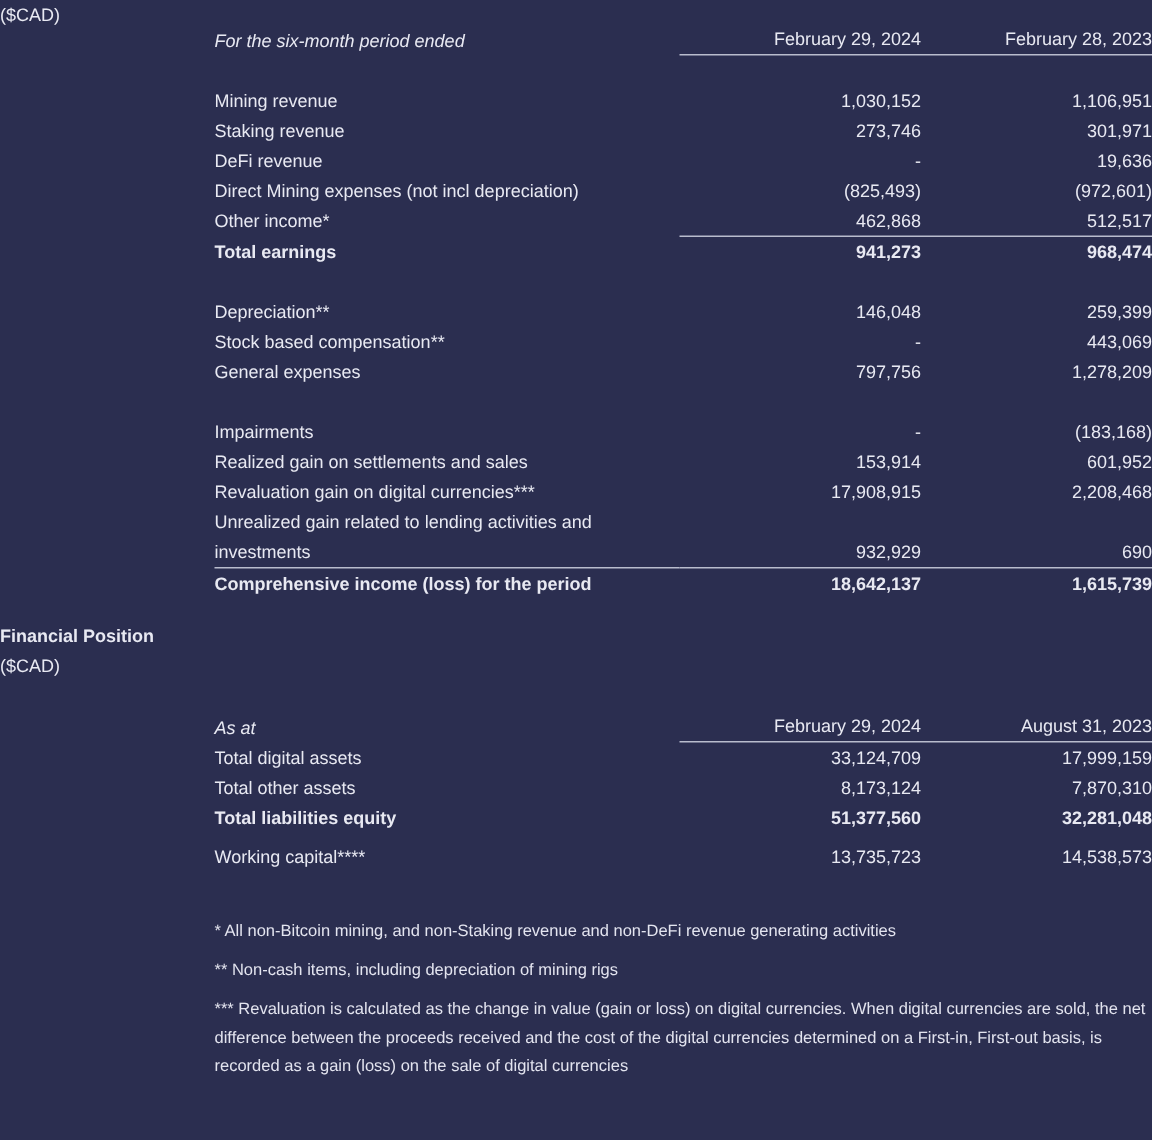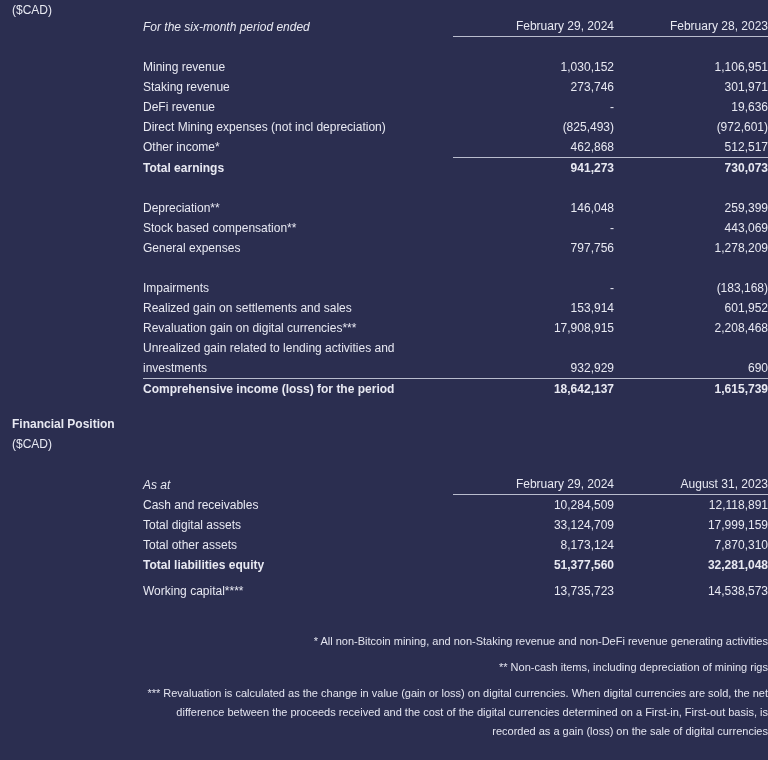--- a/index.html
+++ b/index.html
@@ -21,21 +21,21 @@
   .page {
     position: relative;
     width: 768px;
     height: 760px;
     padding: 0;
   }
 
   
   .side-label {
     position: absolute;
-    left: 12px;
+    left: 0px;
     font-size: 12px;
     line-height: 14px;
     white-space: nowrap;
   }
   .side-label.bold { font-weight: bold; }
 
   #earnings-cad  { top: 3px; }
   #fp-title      { top: 417px; font-weight: bold; }
   #fp-cad        { top: 437px; }
 
@@ -78,23 +78,22 @@
   tr.rule-full td { border-top: 1px solid #b9bccd; }
 
   
   td.label.wrap { white-space: normal; line-height: 20px; }
   tr.tall td { height: 20px; }
 
   
   .footnotes {
     position: absolute;
     left: 143px;
-    top: 632px;
+    top: 612px;
     width: 625px;
-    text-align: right;
   }
   .footnote {
     font-size: 11px;
     line-height: 19px;
     margin-bottom: 7px;
     color: #e3e4ef;
   }
   .footnote:last-child { margin-bottom: 0; }
 </style>
 </head>
@@ -145,21 +144,21 @@
       </tr>
       <tr>
         <td class="label">Other income*</td>
         <td class="v1">462,868</td>
         <td class="val">512,517</td>
       </tr>
 
       <tr class="bold rule-vals">
         <td class="label">Total earnings</td>
         <td class="v1">941,273</td>
-        <td class="val">730,073</td>
+        <td class="val">968,474</td>
       </tr>
 
       <tr class="spacer">
         <td></td>
         <td></td>
         <td></td>
       </tr>
 
       <tr>
         <td class="label">Depreciation**</td>
@@ -227,25 +226,20 @@
         <col class="c-v2">
     </colgroup>
     <tbody>
       <tr class="header-row">
         <td class="label hdr-label">As at</td>
         <td class="hdr-date v1">February 29, 2024</td>
         <td class="hdr-date val">August 31, 2023</td>
       </tr>
 
       <tr>
-        <td class="label">Cash and receivables</td>
-        <td class="v1">10,284,509</td>
-        <td class="val">12,118,891</td>
-      </tr>
-      <tr>
         <td class="label">Total digital assets</td>
         <td class="v1">33,124,709</td>
         <td class="val">17,999,159</td>
       </tr>
       <tr>
         <td class="label">Total other assets</td>
         <td class="v1">8,173,124</td>
         <td class="val">7,870,310</td>
       </tr>
       <tr class="bold">

